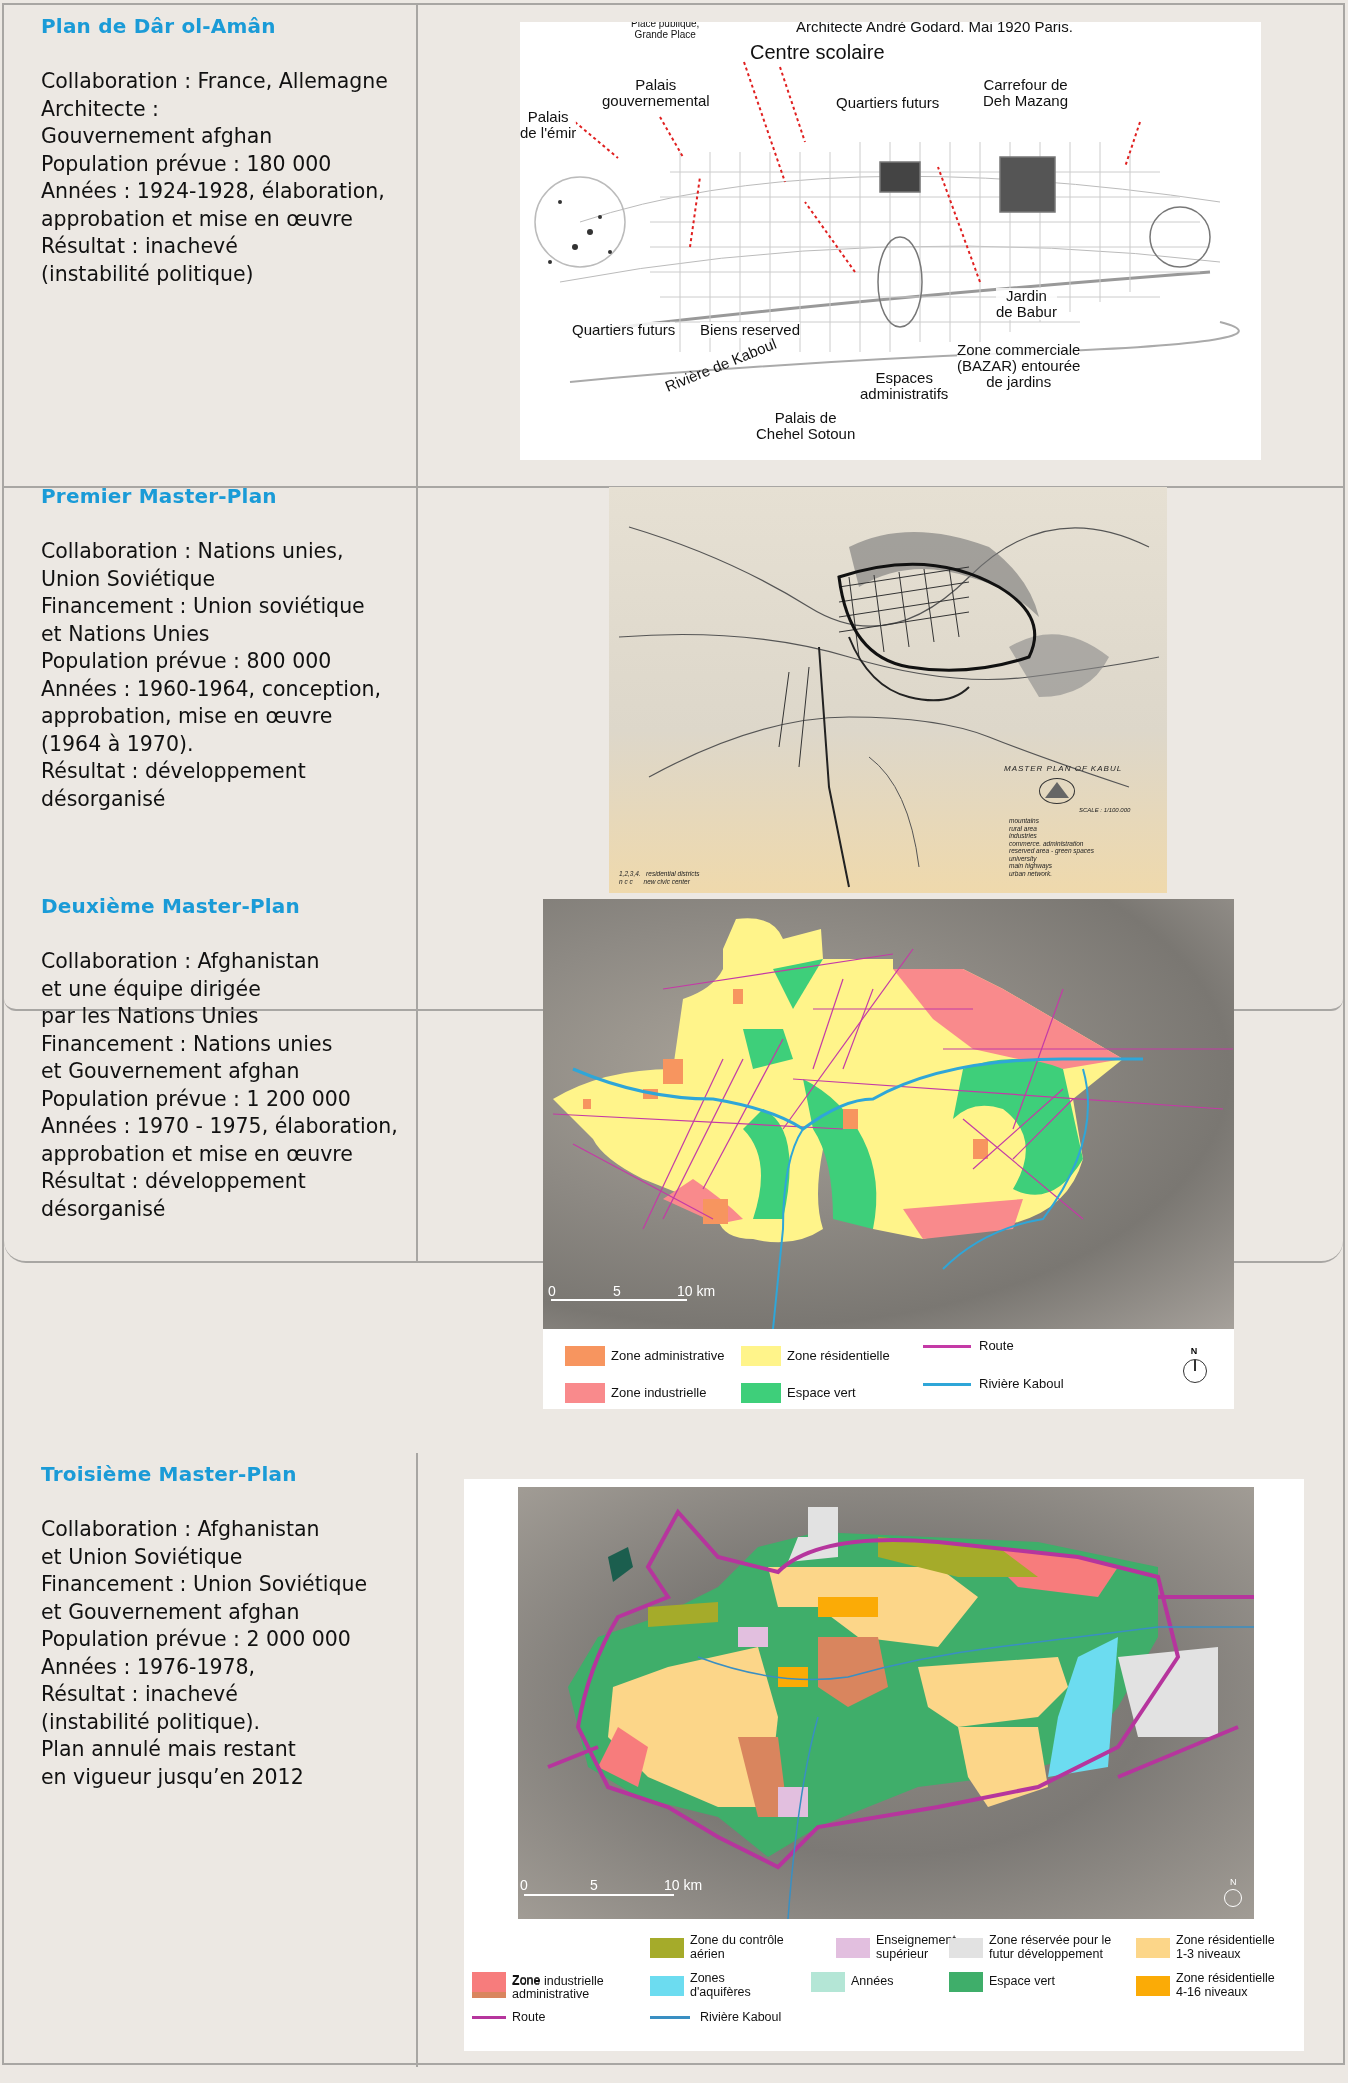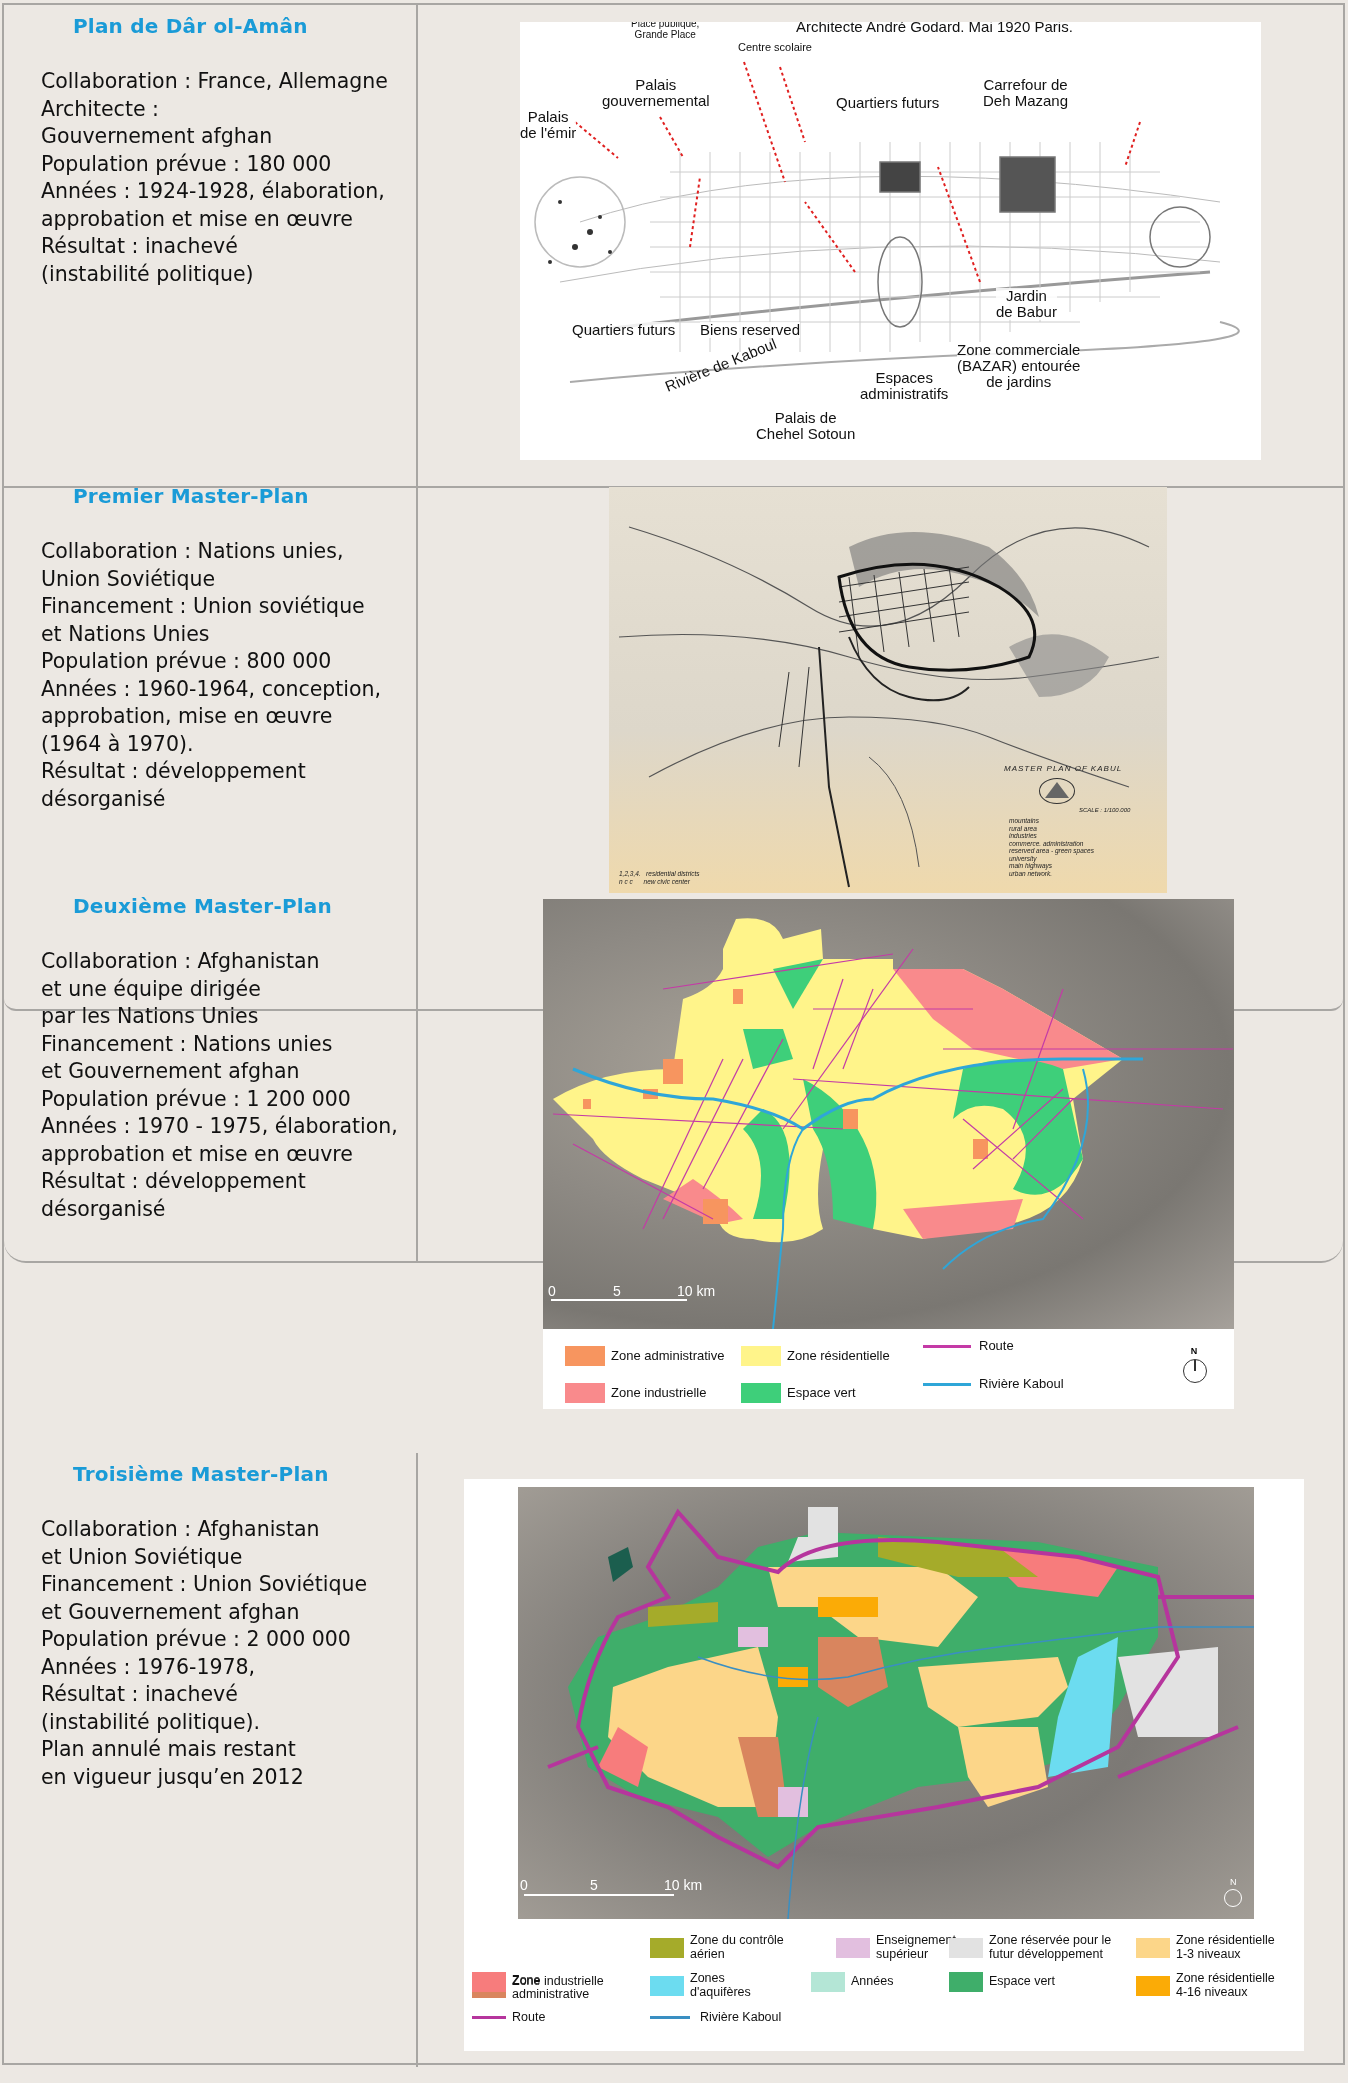--- a/index.html
+++ b/index.html
@@ -2,21 +2,21 @@
 <html><head>
 <meta charset="utf-8">
 <style>
   html, body { margin:0; padding:0; }
   body { width:1348px; height:2083px; background:#ece8e3; position:relative; overflow:hidden; font-family:"DejaVu Sans", sans-serif; }
   .table { position:absolute; left:2px; top:3px; width:1343px; height:2062px; border:2px solid #a8a6a3; box-sizing:border-box; }
   .row { position:absolute; left:0; width:100%; border-bottom:2px solid #a8a6a3; box-sizing:border-box; }
   .row:last-child { border-bottom:none; }
   .cell-left { position:absolute; left:0; top:0; bottom:0; width:414px; border-right:2px solid #a8a6a3; box-sizing:border-box; }
   .cell-right { position:absolute; left:414px; top:0; bottom:0; right:0; }
-  .title { position:absolute; left:37px; top:9px; color:#1a9bd7; font-weight:bold; font-size:20px; letter-spacing:0.2px; white-space:nowrap;margin-left:32px; }
+  .title { position:absolute; left:37px; top:9px; color:#1a9bd7; font-weight:bold; font-size:20px; letter-spacing:0.2px; white-space:nowrap; }
   .body-text { position:absolute; left:37px; top:63px; color:#111; font-size:20.5px; line-height:27.5px; white-space:pre; }
   .fig { position:absolute; overflow:hidden; }
   .label { position:absolute; font-family:"Liberation Sans", sans-serif; color:#111; white-space:pre; line-height:1.05; text-align:center; background:rgba(255,255,255,0.85); }
   .leg-item { position:absolute; display:flex; align-items:center; font-family:"Liberation Sans", sans-serif; color:#111; font-size:13px; line-height:1.1; }
   .sw { display:inline-block; width:40px; height:20px; margin-right:6px; flex:none; }
   .ln { display:inline-block; width:48px; height:3px; margin-right:8px; flex:none; }
   .scale { position:absolute; font-family:"Liberation Sans", sans-serif; color:#fff; font-size:14px; }
 </style>
 </head>
 <body>
@@ -91,21 +91,21 @@
             <line x1="260" y1="45" x2="285" y2="120"></line>
             <line x1="170" y1="225" x2="180" y2="155"></line>
             <line x1="335" y1="250" x2="285" y2="180"></line>
             <line x1="620" y1="100" x2="605" y2="145"></line>
             <line x1="460" y1="260" x2="418" y2="145"></line>
           </g>
         </svg>
         <div class="label" style="left:111px; top:-3px; font-size:10px;">Place publique,
 Grande Place</div>
         <div class="label" style="left:276px; top:-3px; font-size:15px;">Architecte André Godard. Mai 1920 Paris.</div>
-        <div class="label" style="left:218px; top:20px; font-size:11px;">Centre scolaire</div>
+        <div class="label" style="left:230px; top:20px; font-size:20px;">Centre scolaire</div>
         <div class="label" style="left:82px; top:55px; font-size:15px;">Palais
 gouvernemental</div>
         <div class="label" style="left:316px; top:73px; font-size:15px;">Quartiers futurs</div>
         <div class="label" style="left:463px; top:55px; font-size:15px;">Carrefour de
 Deh Mazang</div>
         <div class="label" style="left:0px; top:87px; font-size:15px;">Palais
 de l'émir</div>
         <div class="label" style="left:476px; top:266px; font-size:15px;">Jardin
 de Babur</div>
         <div class="label" style="left:52px; top:300px; font-size:15px;">Quartiers futurs</div>

